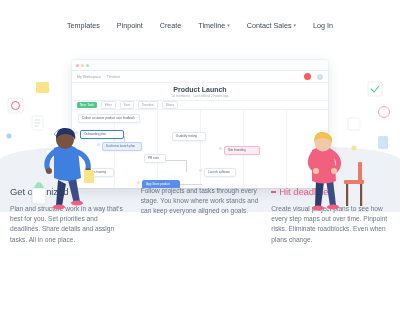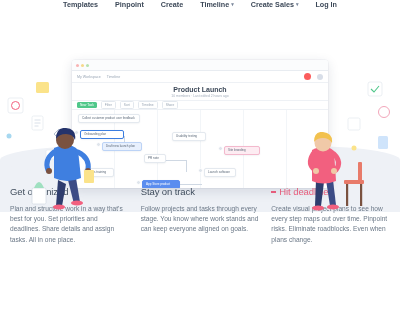--- a/index.html
+++ b/index.html
@@ -8,28 +8,27 @@
     font-family: "Liberation Sans", sans-serif;
     background: #ffffff;
     color: #2f3e4e;
     position: relative;
   }
 
   
   .nav {
     height: 30px;
     display: flex;
-    align-items: flex-start;
+    align-items: flex-end;
     justify-content: center;
     gap: 17px;
     font-size: 7.2px;
     color: #3c4858;
     position: relative;
     z-index: 20;
-    font-weight: bold;
   }
   .nav-item { white-space: nowrap; cursor: pointer; }
   .nav-item .caret {
     display: inline-block;
     margin-left: 2px;
     font-size: 5px;
     vertical-align: 1px;
     color: #7a869a;
   }
 
@@ -230,21 +229,21 @@
   <div class="nav-item">
     <span>Pinpoint</span>
   </div>
   <div class="nav-item">
     <span>Create</span>
   </div>
   <div class="nav-item">
     <span>Timeline</span><span class="caret">▾</span>
   </div>
   <div class="nav-item">
-    <span>Create Sales</span><span class="caret">▾</span>
+    <span>Contact Sales</span><span class="caret">▾</span>
   </div>
   <div class="nav-item">
     <span>Log In</span>
   </div>
 </div>
 
 <div class="hero">
 
   <div class="hero-bg-bottom"></div>
 
@@ -379,20 +378,19 @@
     <path d="M12 10 q0 -11 9 -10 q10 1 9 11 q-3 -5 -9 -5 q-6 0 -9 4 z" fill="#f2c14e"></path>
   </svg>
 </div>
 
 <div class="cols">
   <div class="col">
     <h3>Get organized</h3>
     <p>Plan and structure work in a way that's best for you. Set priorities and deadlines. Share details and assign tasks. All in one place.</p>
   </div>
   <div class="col">
-    <h3>Stay on track</h3>
     <p>Follow projects and tasks through every stage. You know where work stands and can keep everyone aligned on goals.</p>
   </div>
   <div class="col highlight">
     <h3>Hit deadlines</h3>
     <p>Create visual project plans to see how every step maps out over time. Pinpoint risks. Eliminate roadblocks. Even when plans change.</p>
   </div>
 </div>
 
 </body></html>

